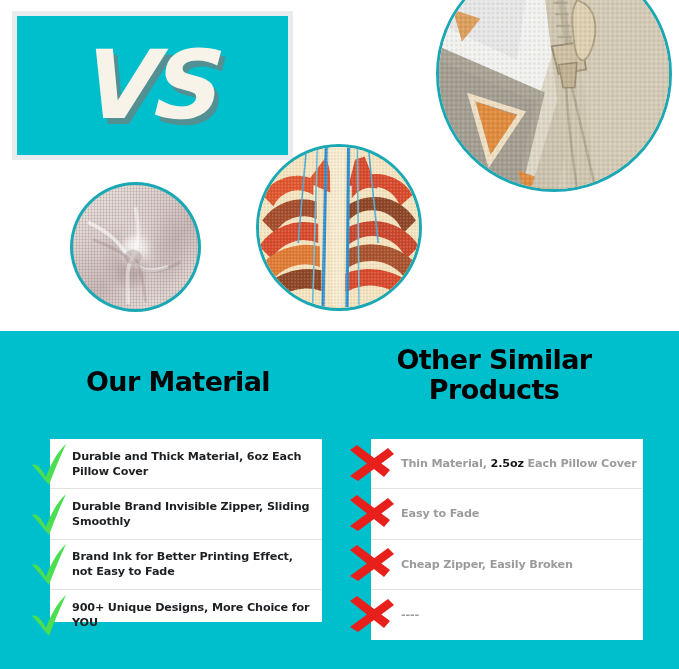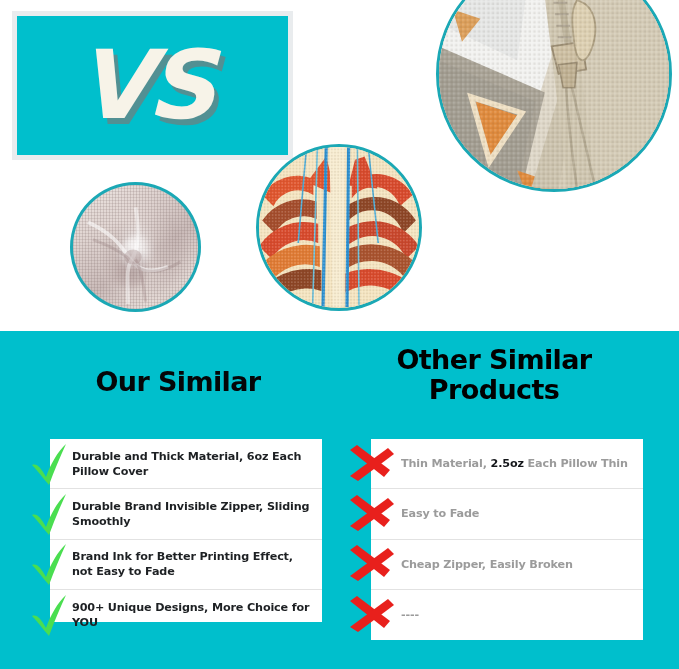--- a/index.html
+++ b/index.html
@@ -288,21 +288,21 @@
             <rect width="1" height="1" fill="rgba(255,255,255,0.5)"></rect>
             <rect x="1" y="1" width="1" height="1" fill="rgba(80,70,55,0.35)"></rect>
           </pattern>
         </defs>
       </svg>
     </div>
   </div>
 
   <div id="compare">
 
-    <div id="heading-ours" class="col-heading">Our Similar</div>
+    <div id="heading-ours" class="col-heading">Our Material</div>
 
     <div id="heading-others" class="col-heading">Other Similar Products</div>
 
     <div id="card-ours" class="card">
 
       <div class="row">
         <svg class="check-mark" viewBox="0 0 44 46">
           <path d="M4,24 C9,22 13,27 18,36 C22,24 30,10 38,3 C32,16 26,30 21,44 C15,37 9,29 4,24 Z" fill="#4ADE50"></path>
         </svg>
         <div class="row-text">Durable and Thick Material, 6oz Each Pillow Cover</div>
@@ -331,21 +331,21 @@
     </div>
 
     <div id="card-others" class="card">
 
       <div class="row">
         <svg class="x-mark" viewBox="0 0 52 44">
           <path d="M6,8 L13,3 L46,28 L40,35 Z" fill="#E8201C"></path>
           <path d="M44,6 L50,12 L14,39 L6,34 Z" fill="#E8201C"></path>
         </svg>
         <div class="row-text">
-          <span>Thin Material, </span><b>2.5oz</b><span> Each Pillow Thin</span>
+          <span>Thin Material, </span><b>2.5oz</b><span> Each Pillow Cover</span>
         </div>
       </div>
 
       <div class="row">
         <svg class="x-mark" viewBox="0 0 52 44">
           <path d="M6,8 L13,3 L46,28 L40,35 Z" fill="#E8201C"></path>
           <path d="M44,6 L50,12 L14,39 L6,34 Z" fill="#E8201C"></path>
         </svg>
         <div class="row-text">
           <span>Easy to Fade</span><b></b><span></span>

